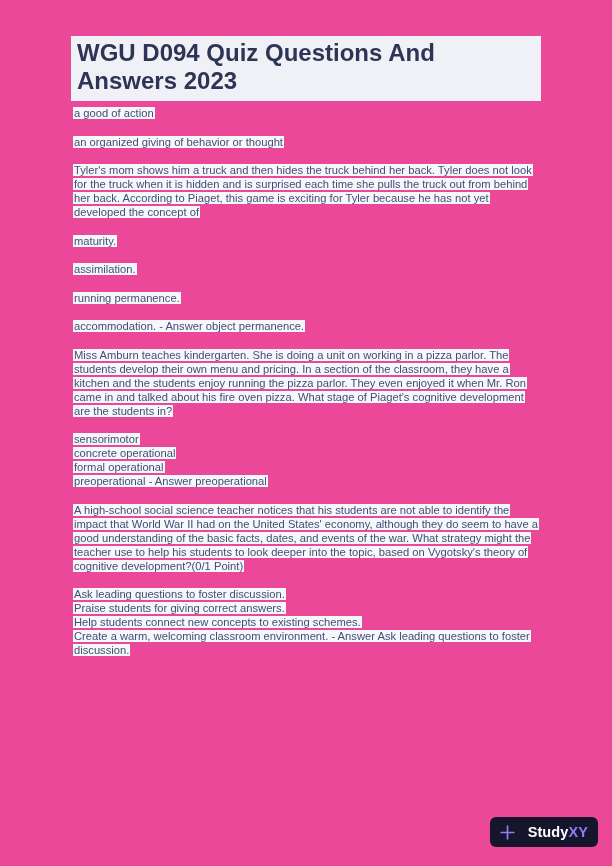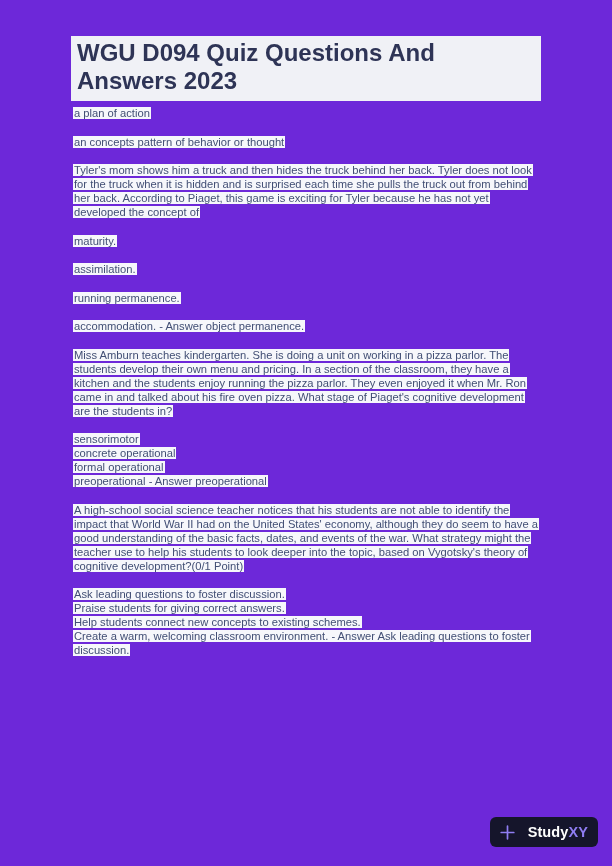--- a/index.html
+++ b/index.html
@@ -4,21 +4,21 @@
 <style>
   html, body {
     margin: 0;
     padding: 0;
     background: #ffffff;
   }
   .page {
     position: relative;
     width: 612px;
     height: 866px;
-    background: #6d28d9;
+    background: #ec4899;
     font-family: "Liberation Sans", sans-serif;
     overflow: hidden;
   }
   .title-block {
     position: absolute;
     left: 71px;
     top: 36px;
     width: 470px;
     box-sizing: border-box;
     background: #f0f1f6;
@@ -83,22 +83,22 @@
 <body>
 
 <div class="page">
 
   <div class="title-block">
     <h1 class="page-title">WGU D094 Quiz Questions And
 Answers 2023</h1>
   </div>
 
   <div class="body-text">
-    <p><span class="hl">a plan of action</span></p>
-    <p><span class="hl">an concepts pattern of behavior or thought</span></p>
+    <p><span class="hl">a good of action</span></p>
+    <p><span class="hl">an organized giving of behavior or thought</span></p>
     <p><span class="hl">Tyler's mom shows him a truck and then hides the truck behind her back. Tyler does not look for the truck when it is hidden and is surprised each time she pulls the truck out from behind her back. According to Piaget, this game is exciting for Tyler because he has not yet developed the concept of</span></p>
     <p><span class="hl">maturity.</span></p>
     <p><span class="hl">assimilation.</span></p>
     <p><span class="hl">running permanence.</span></p>
     <p><span class="hl">accommodation. - Answer object permanence.</span></p>
     <p><span class="hl">Miss Amburn teaches kindergarten. She is doing a unit on working in a pizza parlor. The students develop their own menu and pricing. In a section of the classroom, they have a kitchen and the students enjoy running the pizza parlor. They even enjoyed it when Mr. Ron came in and talked about his fire oven pizza. What stage of Piaget's cognitive development are the students in?</span></p>
     <p><span class="hl">sensorimotor
 concrete operational
 formal operational
 preoperational - Answer preoperational</span></p>

